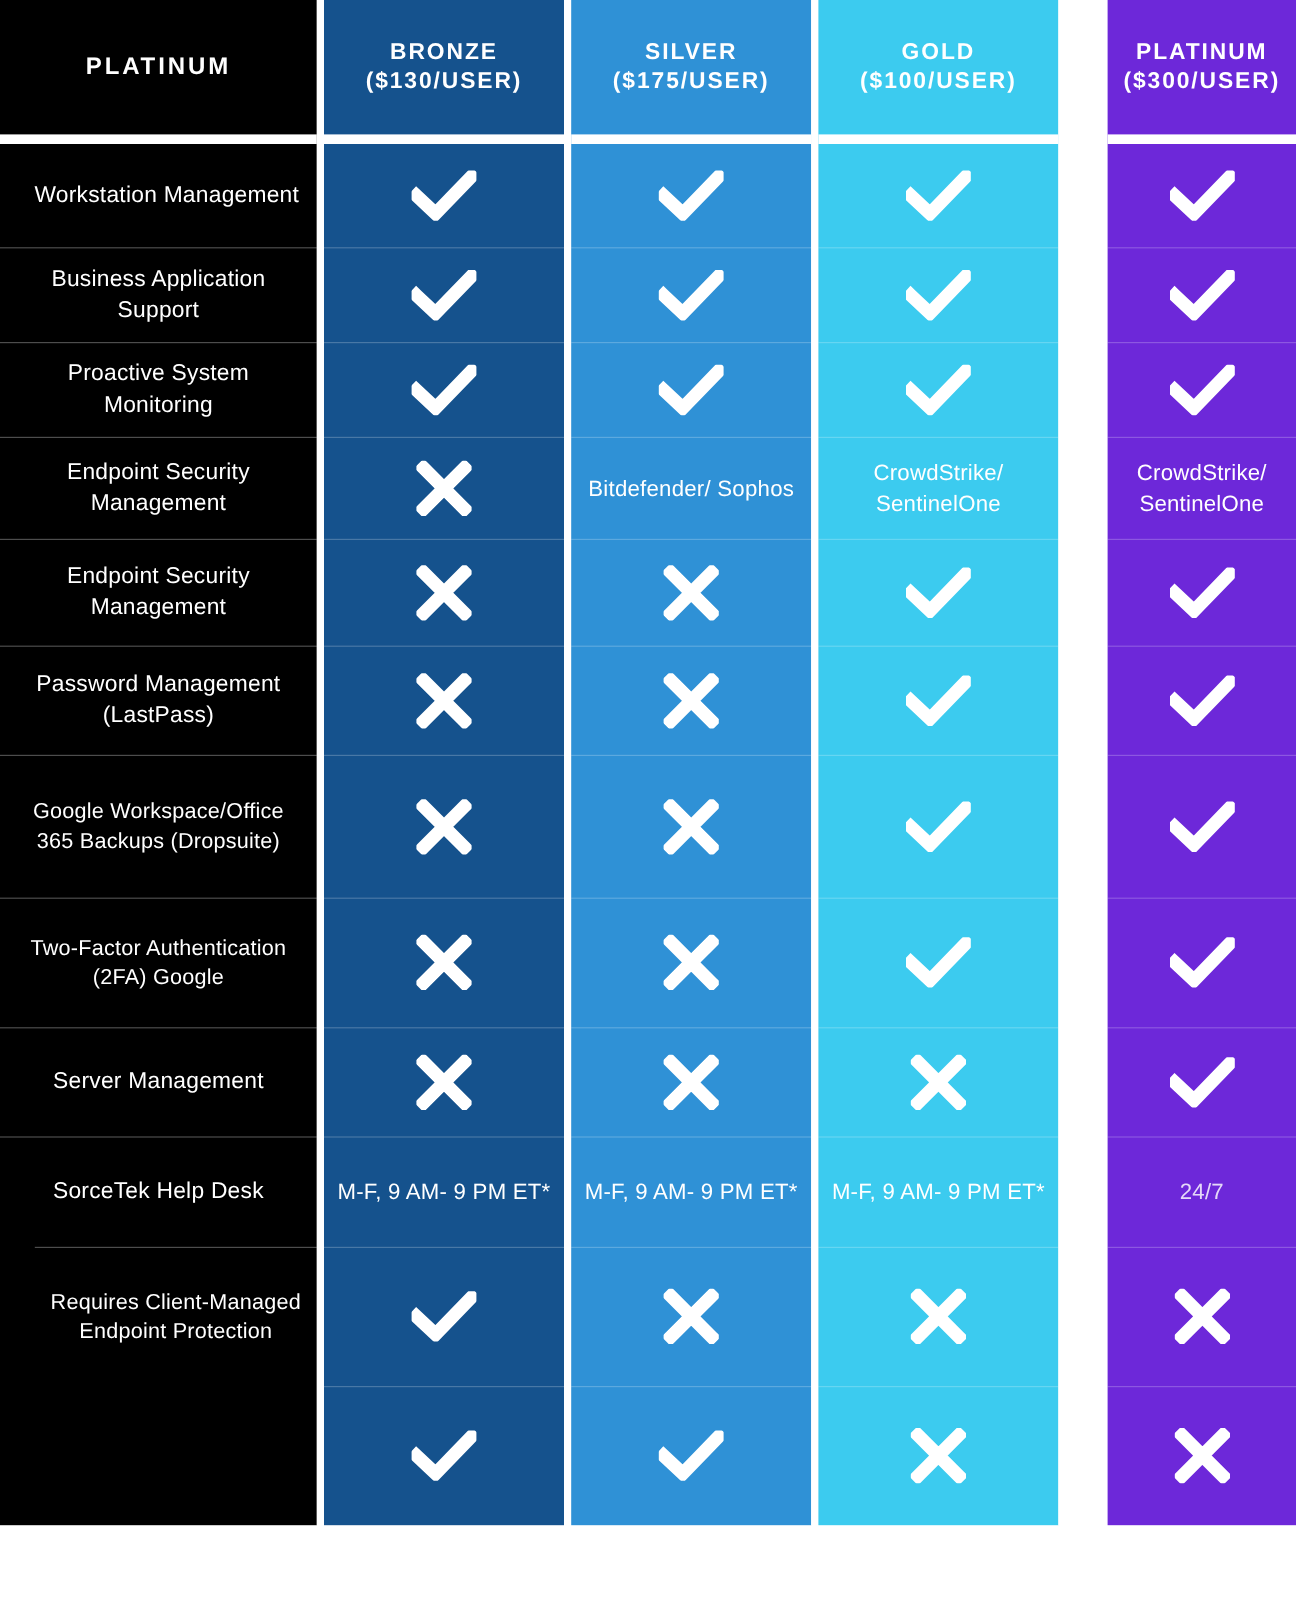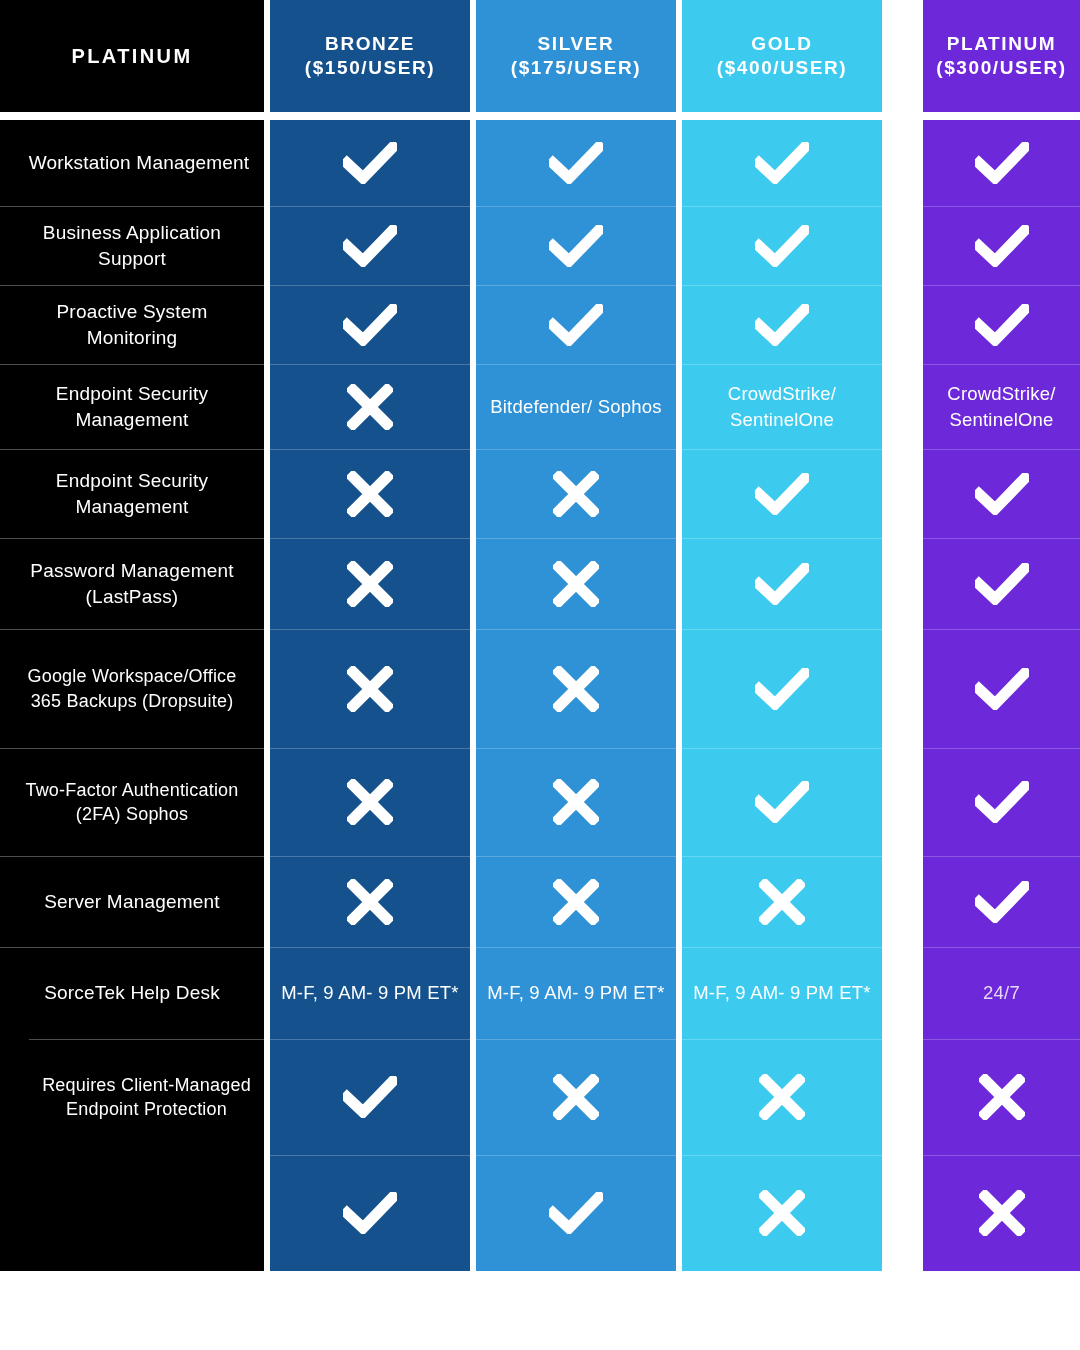--- a/index.html
+++ b/index.html
@@ -123,41 +123,41 @@
         <div class="cell" style="height: 89px;">
           <span class="feat-label">Endpoint Security Management</span>
         </div>
         <div class="cell" style="height: 91px;">
           <span class="feat-label">Password Management (LastPass)</span>
         </div>
         <div class="cell" style="height: 119px;">
           <span class="feat-label small">Google Workspace/Office 365 Backups (Dropsuite)</span>
         </div>
         <div class="cell" style="height: 108px;">
-          <span class="feat-label small">Two-Factor Authentication (2FA) Sophos</span>
+          <span class="feat-label small">Two-Factor Authentication (2FA) Google</span>
         </div>
         <div class="cell" style="height: 91px;">
           <span class="feat-label">Server Management</span>
         </div>
         <div class="cell" style="height: 92px;">
           <span class="feat-label">SorceTek Help Desk</span>
         </div>
         <div class="cell" style="height: 116px; margin-left: 29px;">
           <span class="feat-label small">Requires Client-Managed Endpoint Protection</span>
         </div>
       </div>
   </div>
 
   <div class="gap"></div>
 
   <div class="col col-bronze">
     <div class="hdr hdr-plan">
       <span>
         <span>BRONZE</span><br>
-        <span>($150/USER)</span>
+        <span>($130/USER)</span>
       </span>
     </div>
     <div class="hdr-gap"></div>
     <div class="body" id="col-body-0">
         <div class="cell" style="height: 86px;">
           <span class="glyph">
             <svg width="54" height="42" viewBox="0 0 54 42">
               <path d="M4 21 L20 36 L50 5" fill="none" stroke="#ffffff" stroke-width="11" stroke-linecap="square" stroke-linejoin="miter"></path>
             </svg>
           </span>
@@ -327,21 +327,21 @@
         </div>
       </div>
   </div>
 
   <div class="gap"></div>
 
   <div class="col col-gold">
     <div class="hdr hdr-plan">
       <span>
         <span>GOLD</span><br>
-        <span>($400/USER)</span>
+        <span>($100/USER)</span>
       </span>
     </div>
     <div class="hdr-gap"></div>
     <div class="body" id="col-body-2">
         <div class="cell" style="height: 86px;">
           <span class="glyph">
             <svg width="54" height="42" viewBox="0 0 54 42">
               <path d="M4 21 L20 36 L50 5" fill="none" stroke="#ffffff" stroke-width="11" stroke-linecap="square" stroke-linejoin="miter"></path>
             </svg>
           </span>

